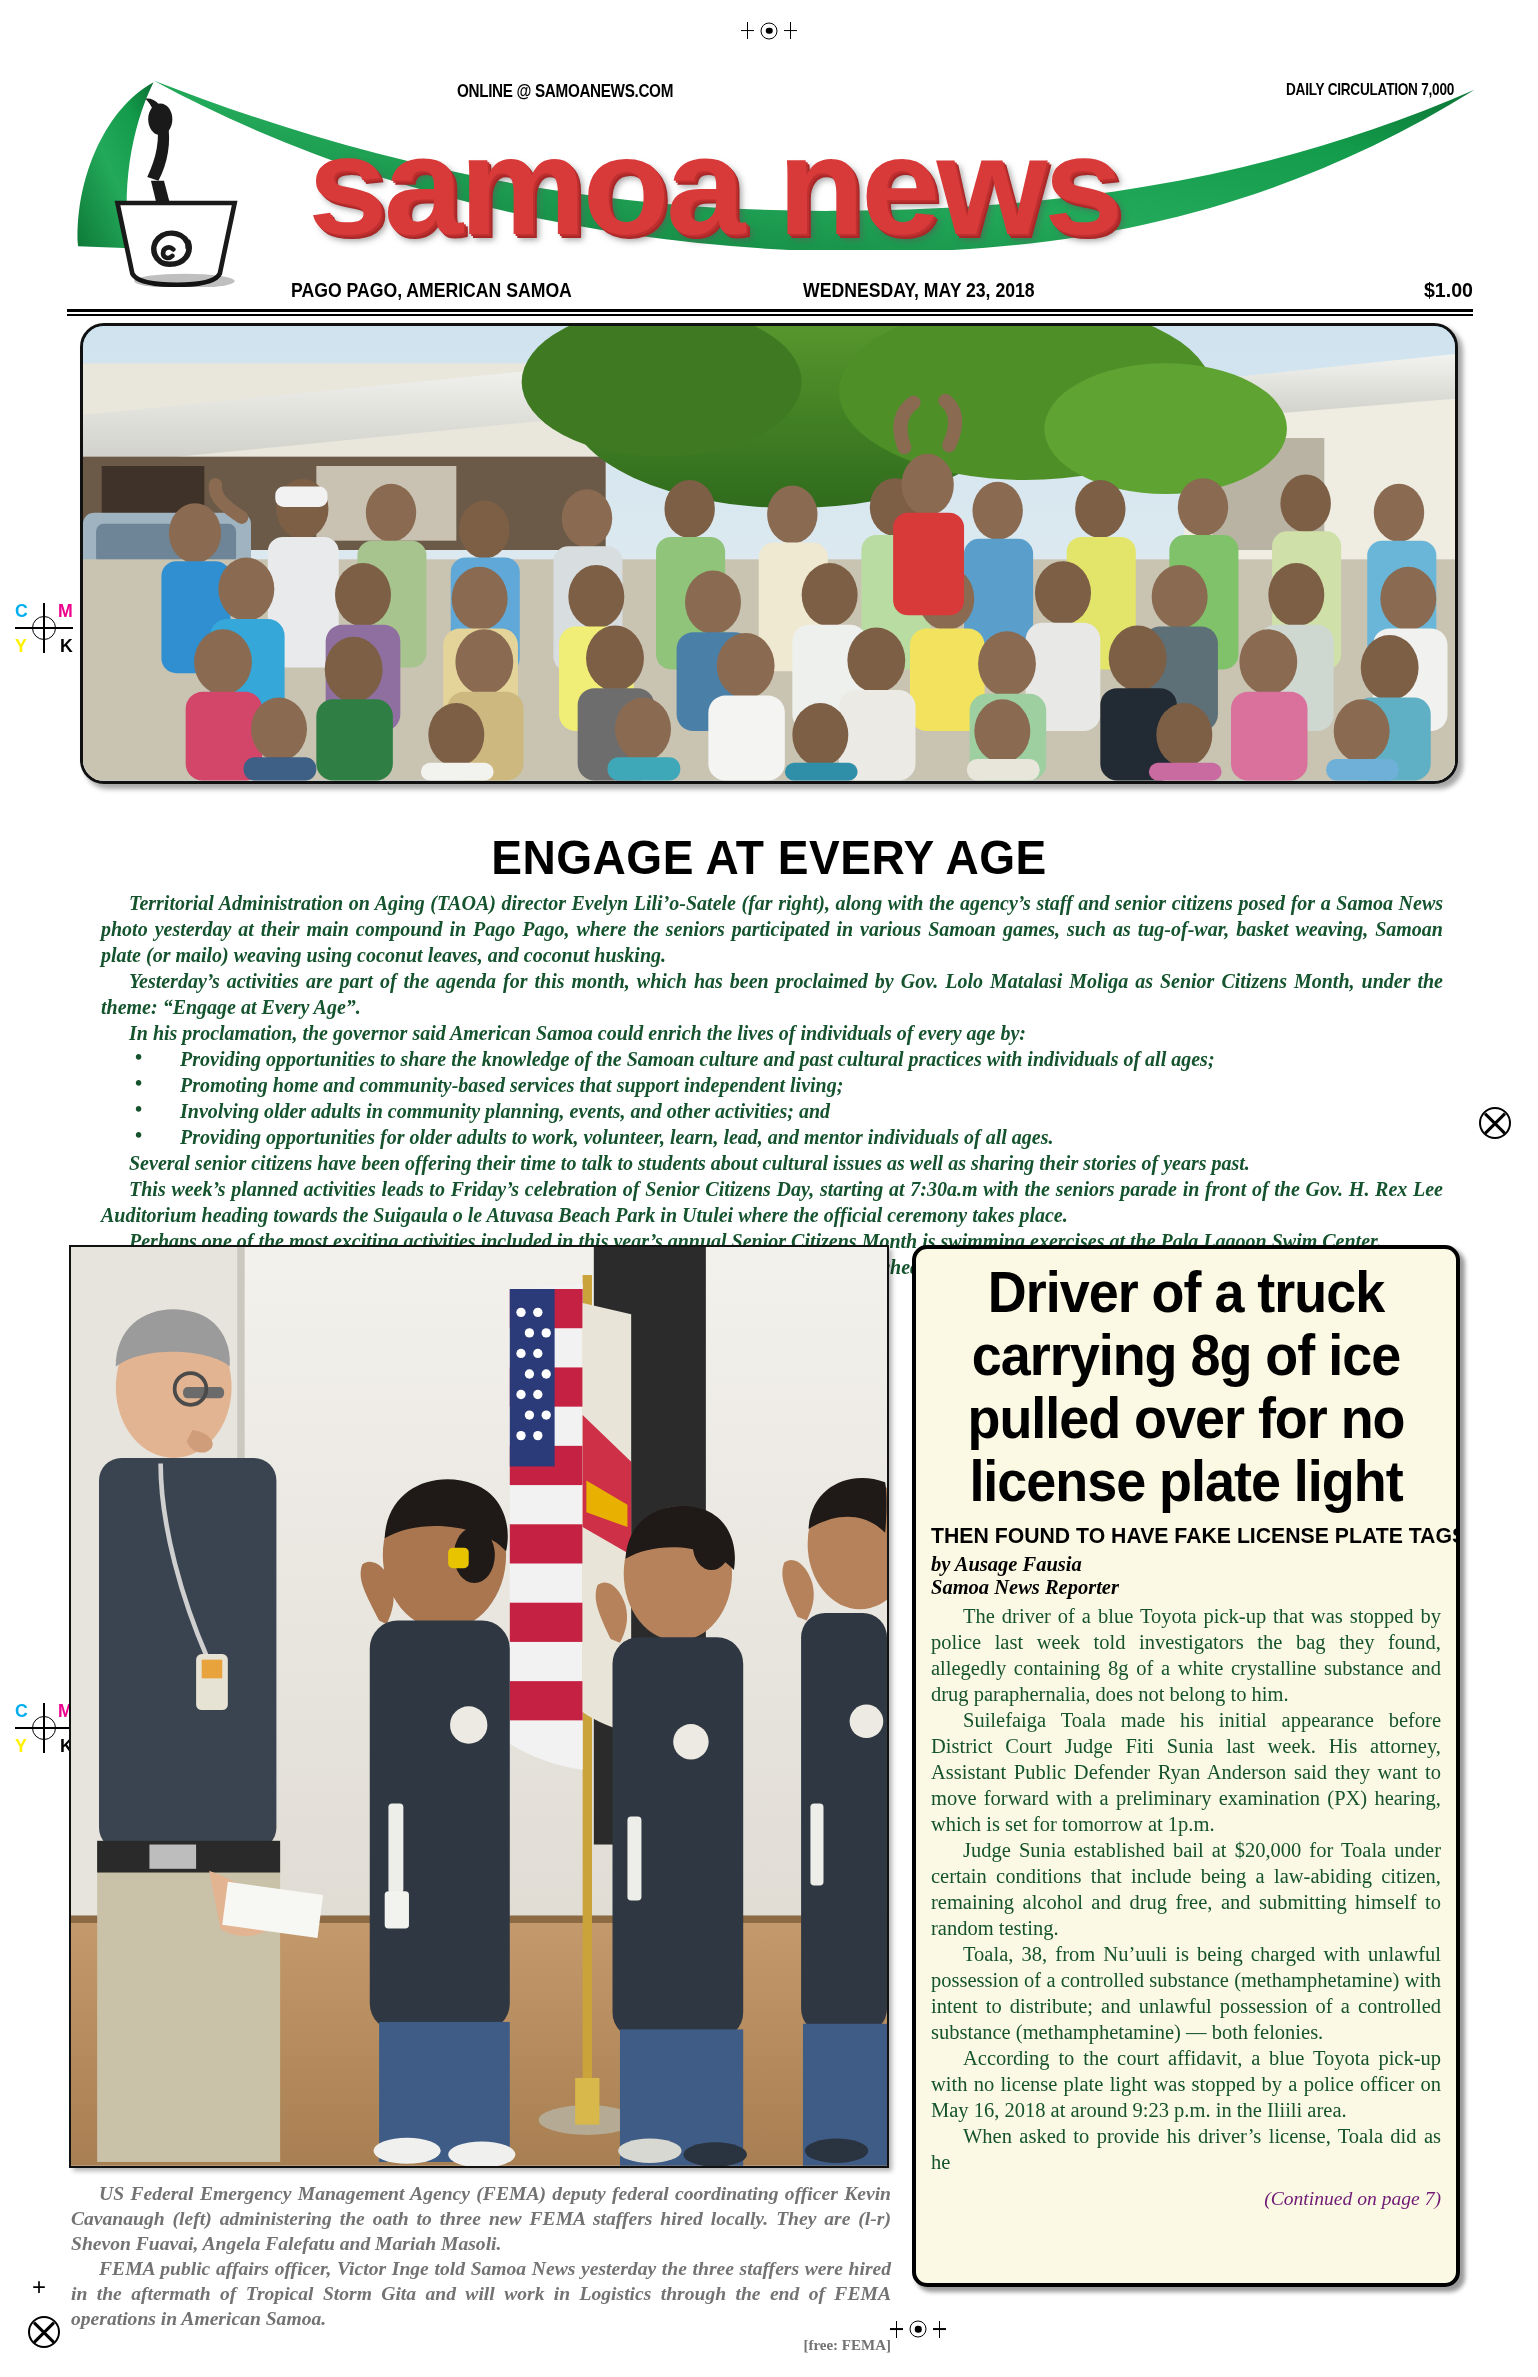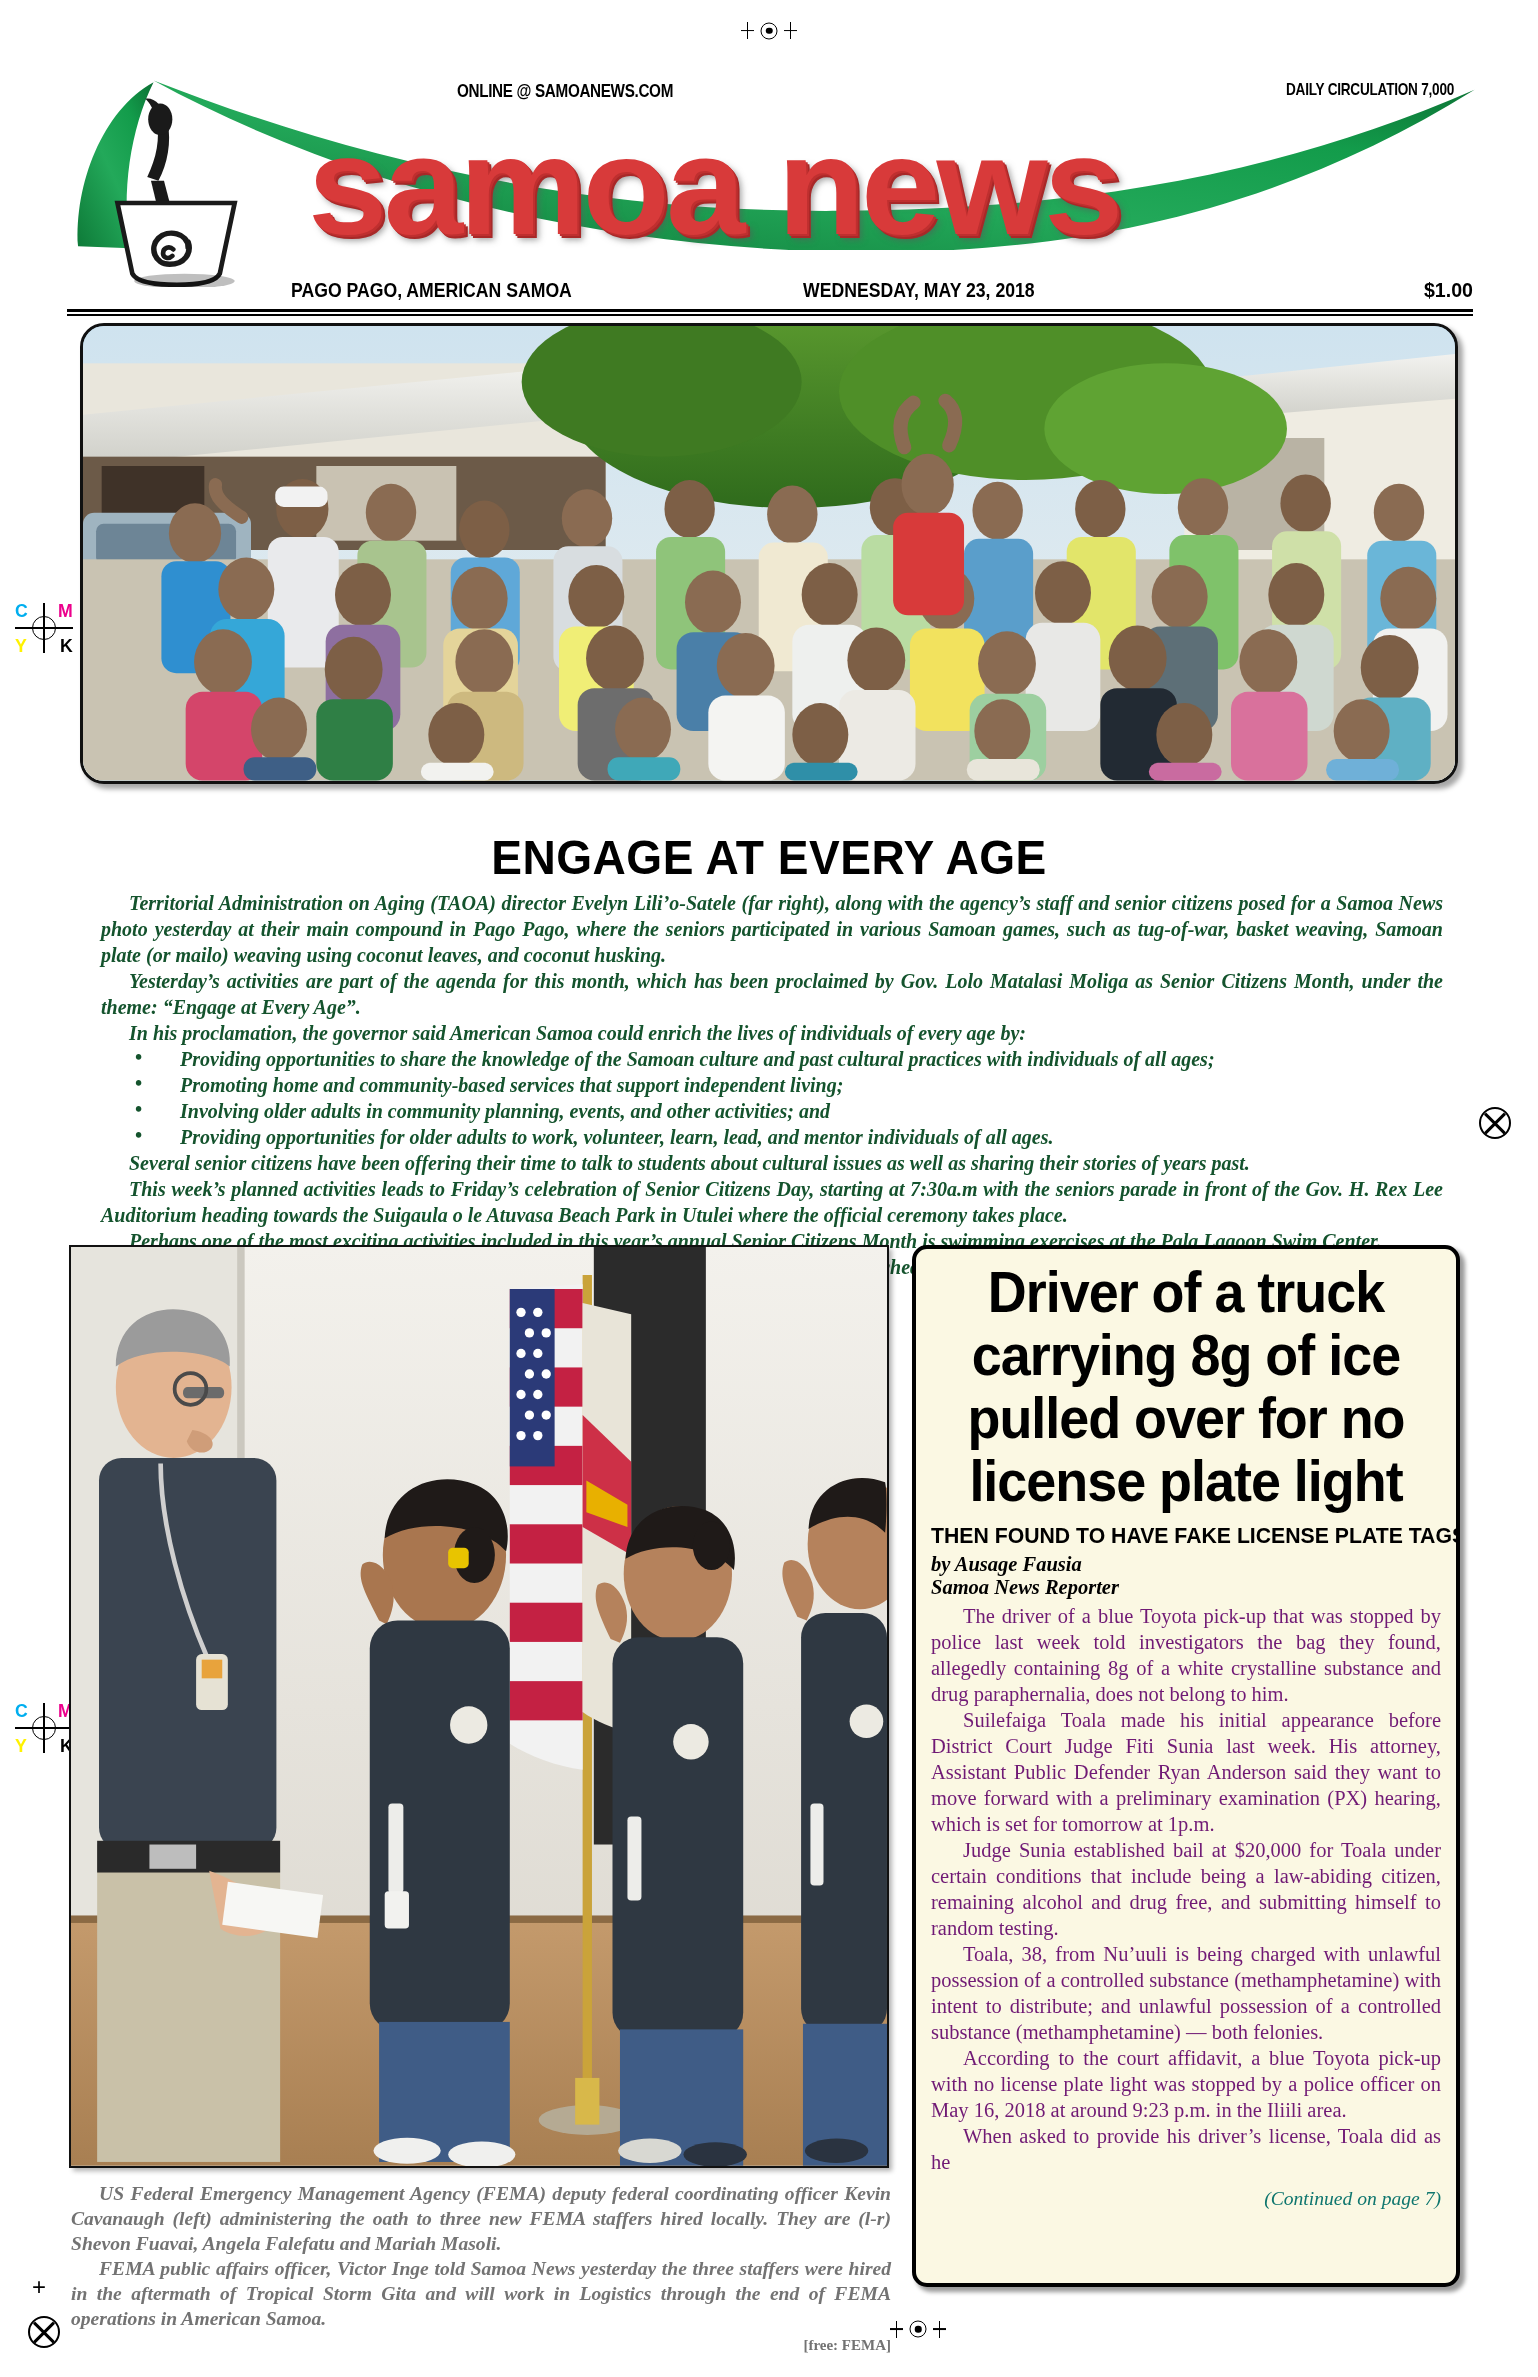--- a/index.html
+++ b/index.html
@@ -291,33 +291,33 @@
     font-style: italic;
     font-size: 20.5px;
     line-height: 23px;
     color: #000;
     margin-top: 3.7px;
   }
   #story-body {
     font-family: "Liberation Serif", serif;
     font-size: 20.5px;
     line-height: 26px;
-    color: #701a75;
+    color: #14532d;
     text-align: justify;
     margin-top: 3.7px;
     hyphens: auto;
   }
   #story-body p { margin: 0; text-indent: 32px; }
   #story-continued {
     font-family: "Liberation Serif", serif;
     font-style: italic;
     font-size: 19.6px;
     text-align: right;
     margin-top: 13px;
-    color: #0f766e;
+    color: #701a75;
   }
 </style>
 </head>
 <body>
 
 <div class="reg-target" style="left:741px; top:18.6px;">
   <span class="bar l"></span>
   <span class="bar l2"></span>
   <span class="bar r"></span>
   <span class="bar r2"></span>

